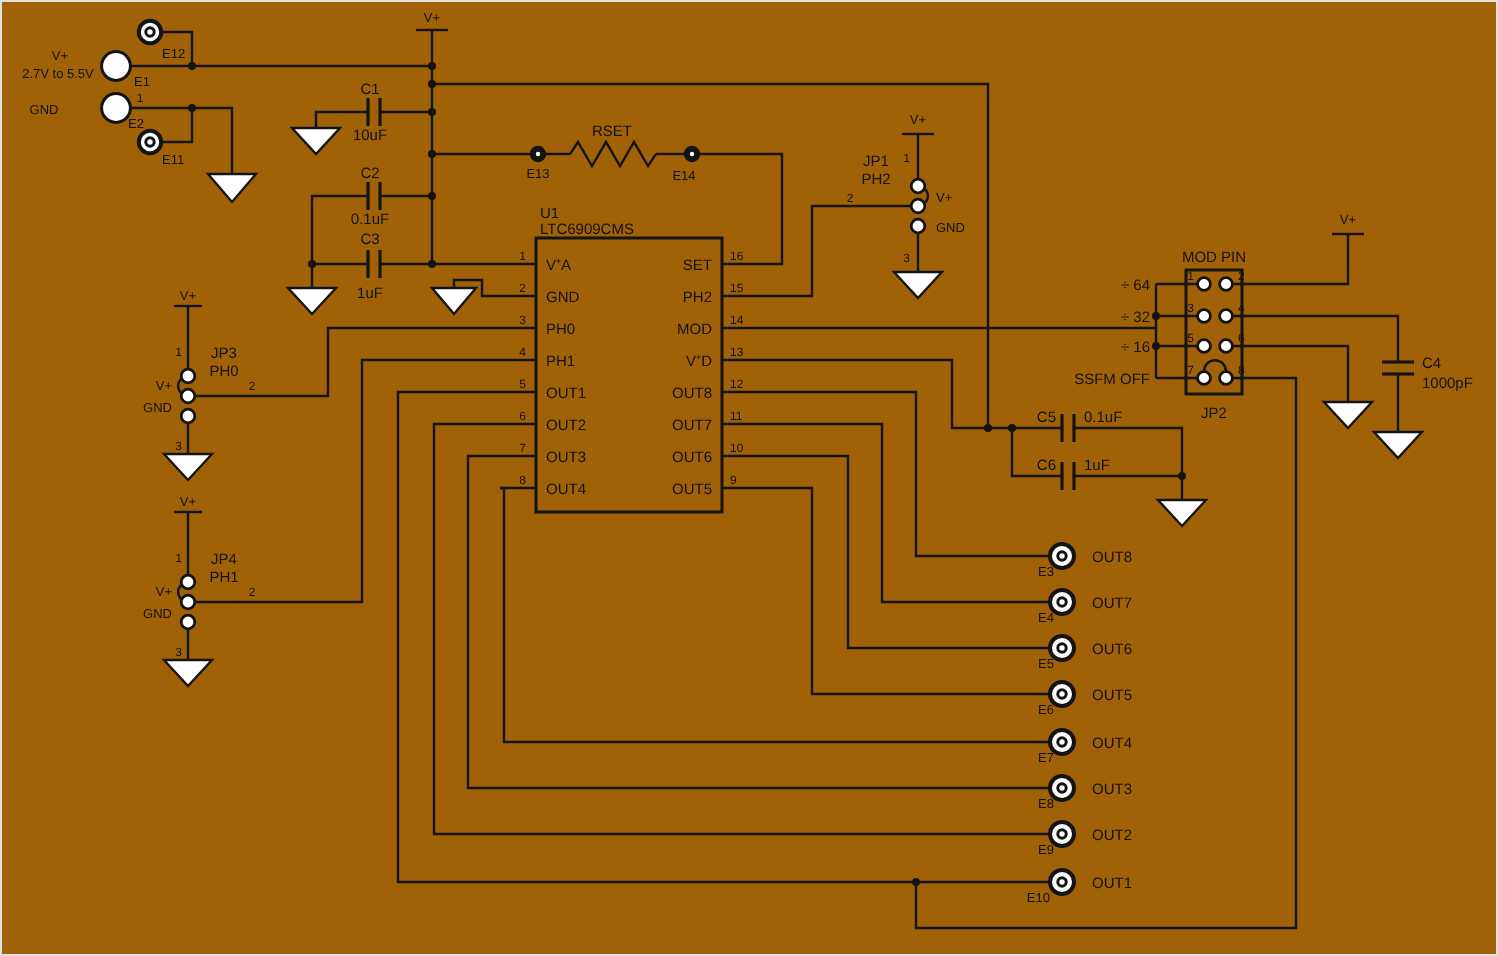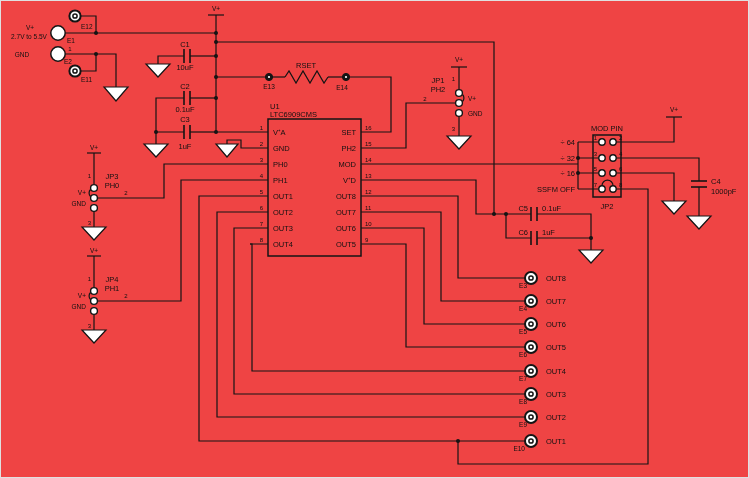--- a/index.html
+++ b/index.html
@@ -1,16 +1,16 @@
 <!DOCTYPE html>
 <html><head>
 <meta charset="utf-8">
 <style>
   html,body{margin:0;padding:0;background:#f8f8f6;}
-  .page{width:749px;height:478px;background:#ef4444;position:relative;border:1px solid #e0e0e0;box-sizing:border-box;}
+  .page{width:749px;height:478px;background:#a16207;position:relative;border:1px solid #e0e0e0;box-sizing:border-box;}
   svg{display:block;}
   .lbl{font-family:"Liberation Sans",sans-serif;font-size:7.5px;fill:#111;}
   .sm{font-size:6.5px;}
   .xs{font-size:6px;}
   .mid{text-anchor:middle;}
   .end{text-anchor:end;}
   .wire{stroke:#141414;stroke-width:1.2;fill:none;}
   .thick{stroke:#141414;stroke-width:1.5;fill:none;}
   .plate{stroke:#141414;stroke-width:1.6;fill:none;}
   .gnd{stroke:#141414;stroke-width:1.2;fill:#ffffff;}

